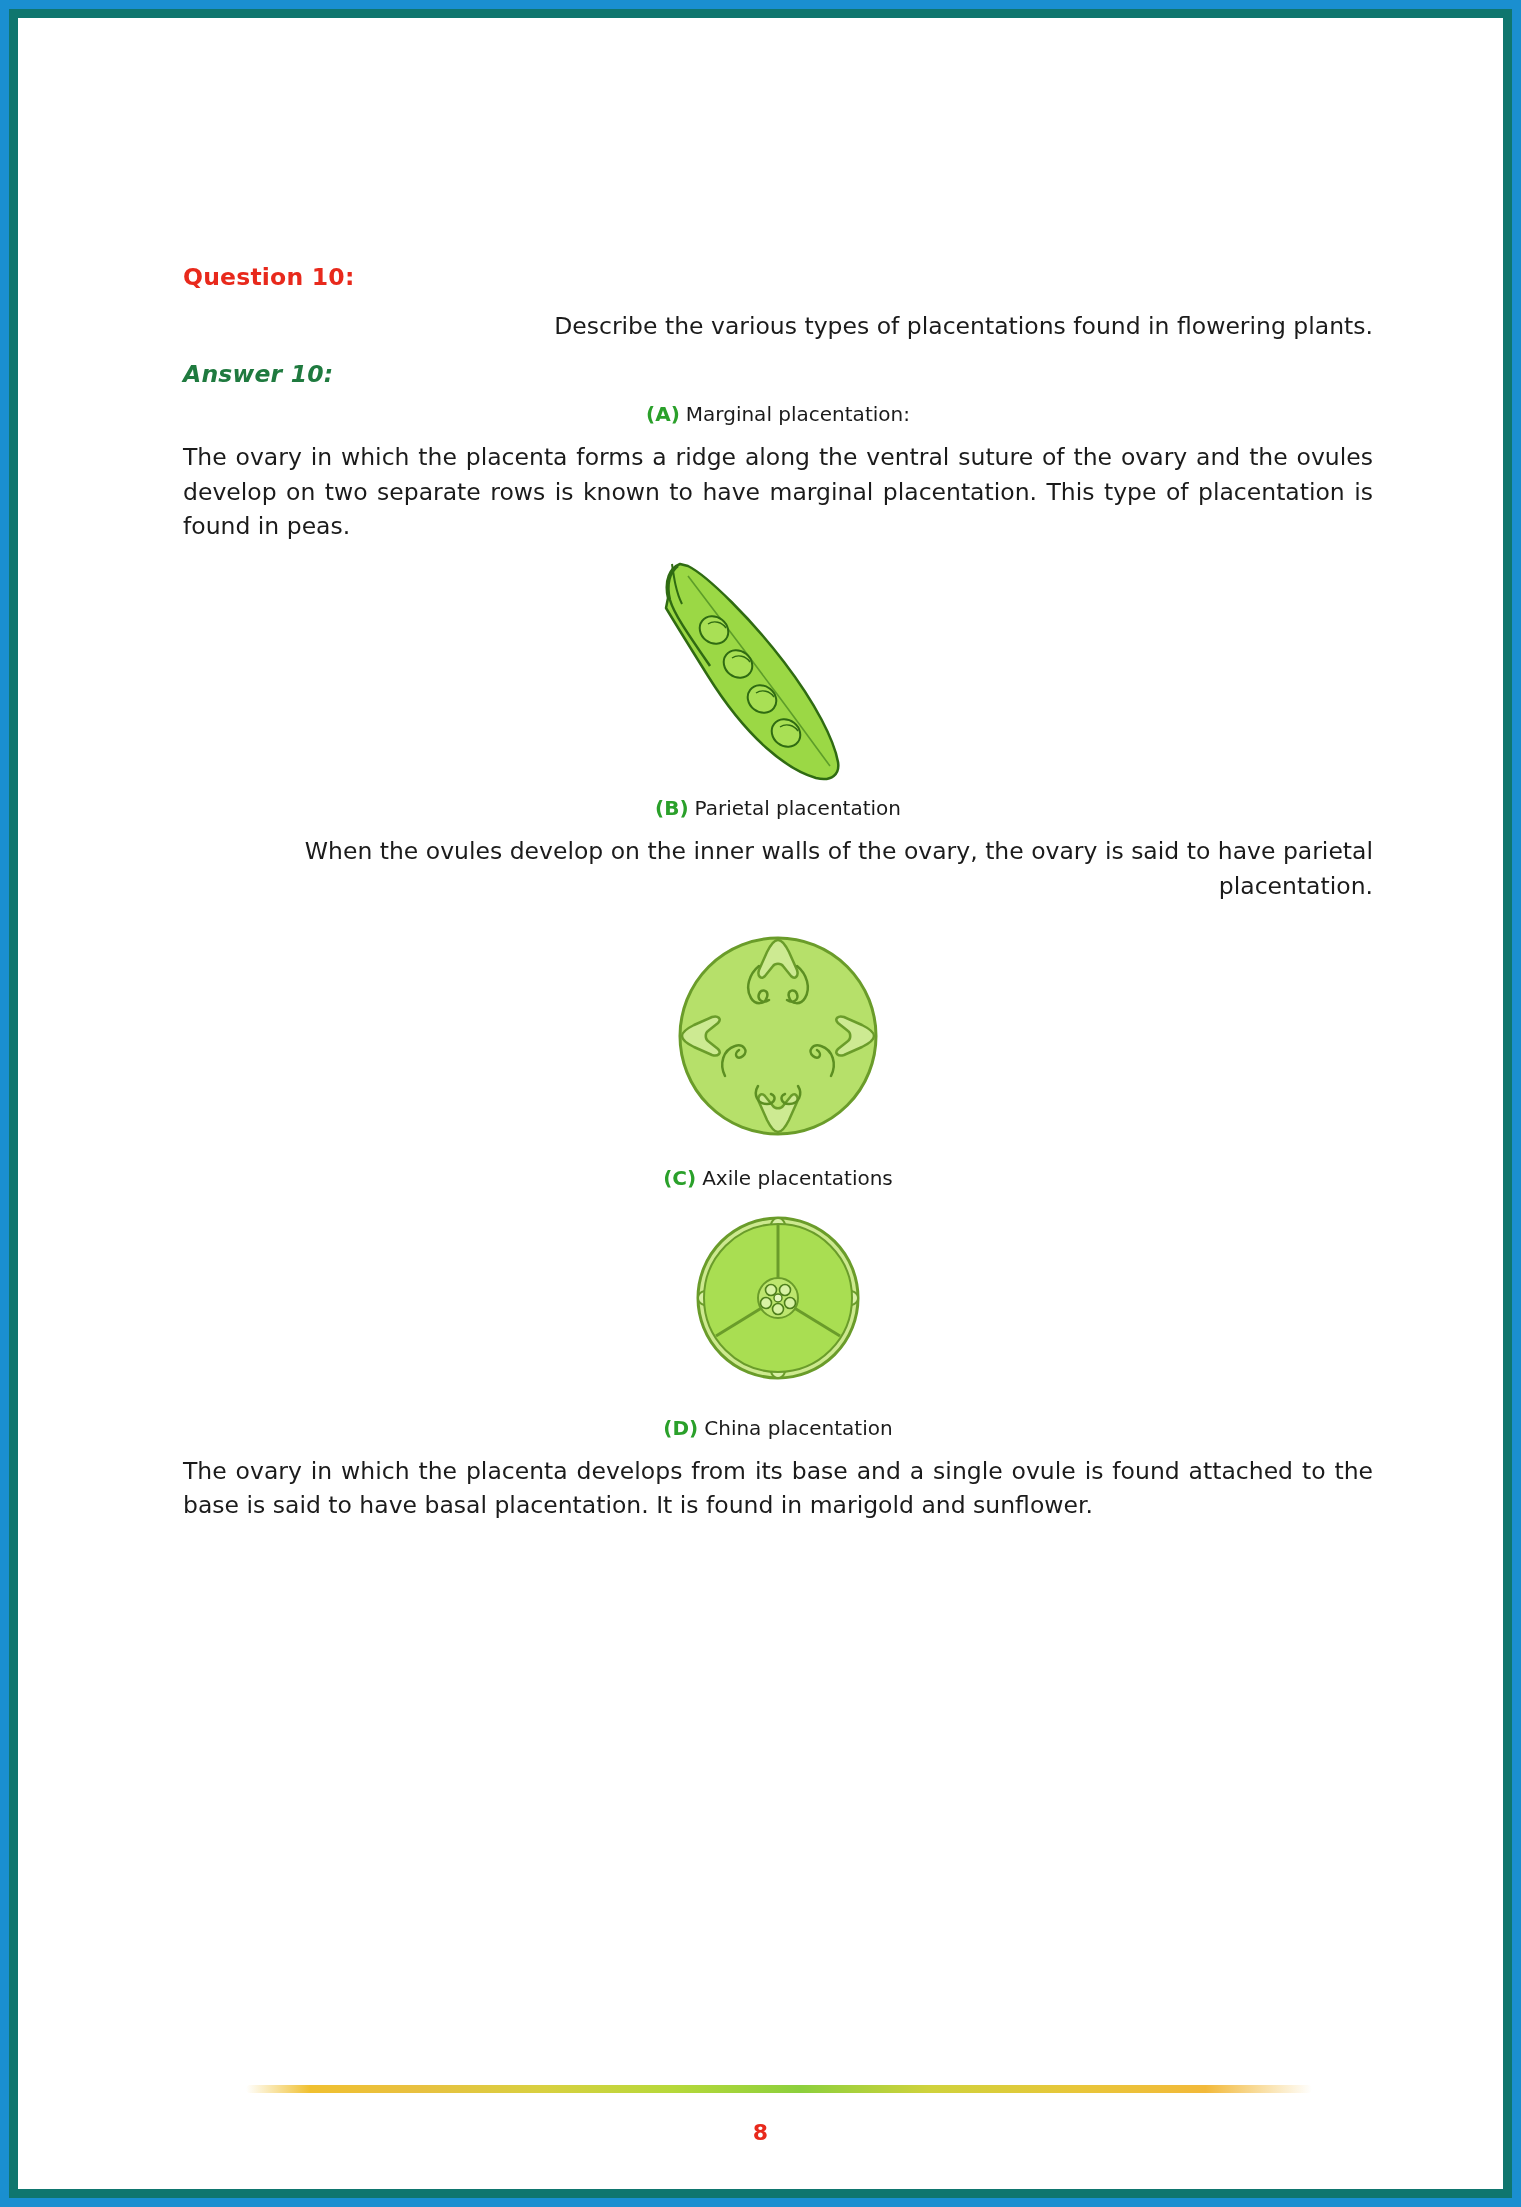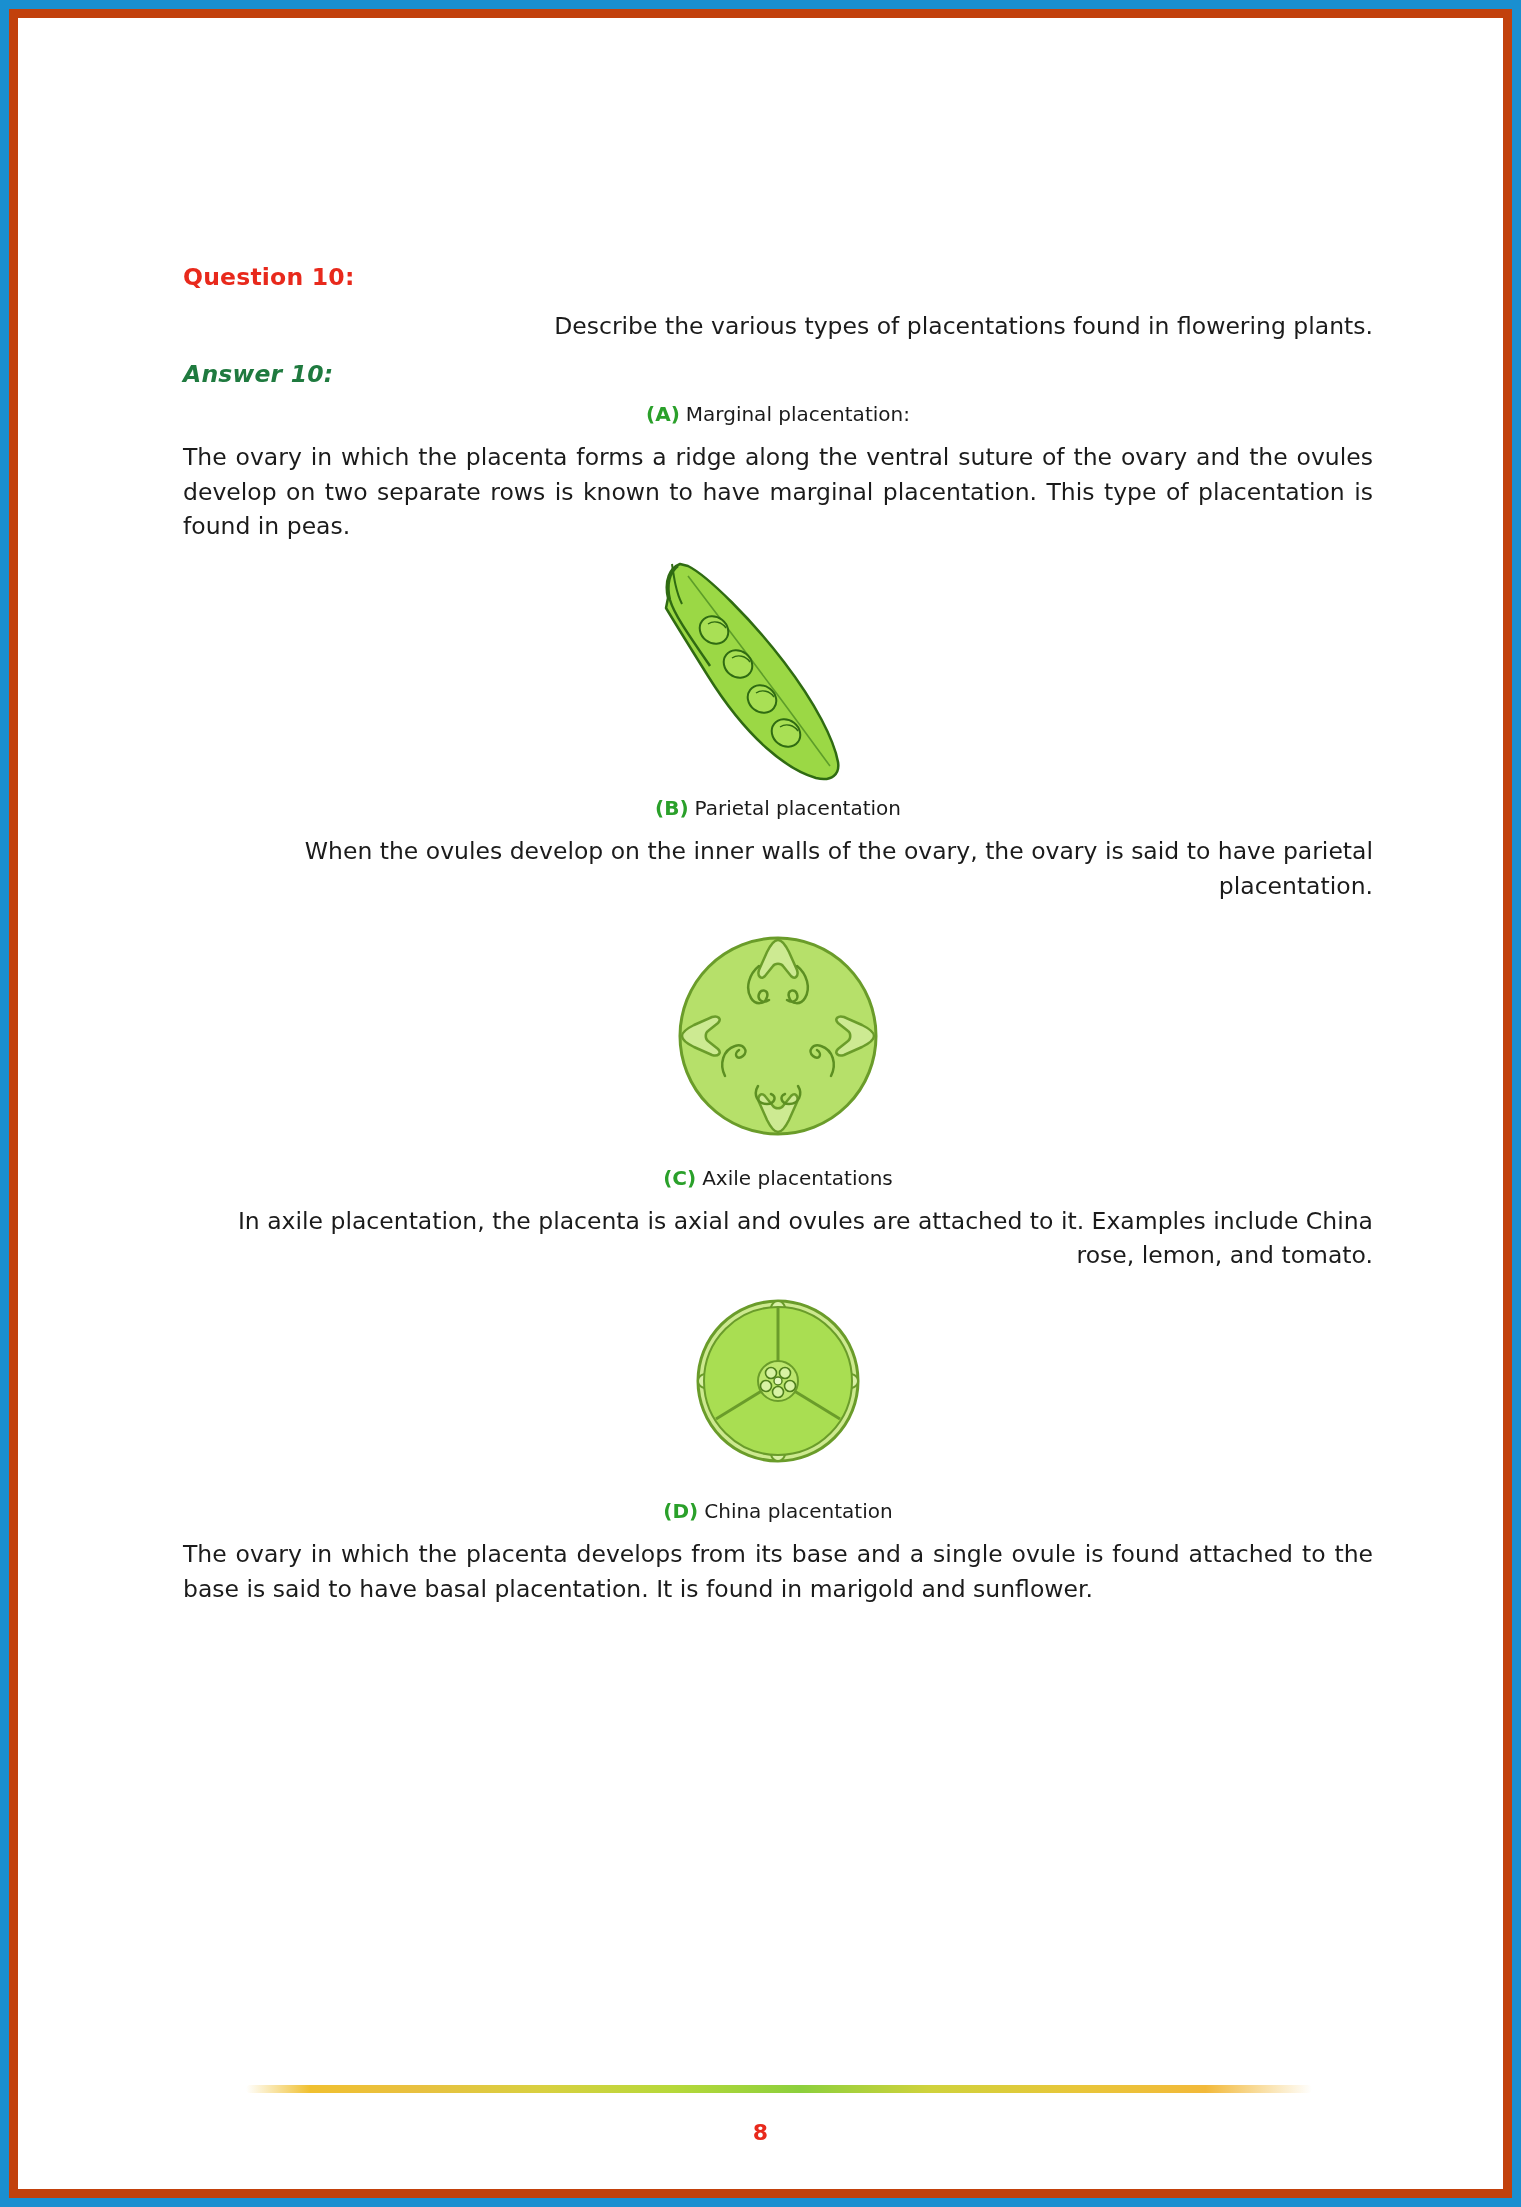--- a/index.html
+++ b/index.html
@@ -10,21 +10,21 @@
   body {
     width: 1521px;
     height: 2207px;
     font-family: "DejaVu Sans", sans-serif;
   }
   .page {
     position: relative;
     width: 1521px;
     height: 2207px;
     box-sizing: border-box;
-    background: #c2410c;
+    background: #0f766e;
     border: 9px solid #1a8fd0;
     overflow: hidden;
   }
   .sheet {
     position: absolute;
     left: 9px;
     top: 9px;
     right: 9px;
     bottom: 9px;
     background: #ffffff;
@@ -164,21 +164,20 @@
           <path d="M62 150 C56 138 60 124 72 120 C80 117 86 125 80 130 C74 135 70 128 76 124" fill="none" stroke="#5c8f22" stroke-width="2.5" stroke-linecap="round"></path>
           <path d="M168 150 C174 138 170 124 158 120 C150 117 144 125 150 130 C156 135 160 128 154 124" fill="none" stroke="#5c8f22" stroke-width="2.5" stroke-linecap="round"></path>
           <path d="M95 160 C90 168 94 178 104 178 C112 178 114 170 108 168" fill="none" stroke="#5c8f22" stroke-width="2.5" stroke-linecap="round"></path>
           <path d="M135 160 C140 168 136 178 126 178 C118 178 116 170 122 168" fill="none" stroke="#5c8f22" stroke-width="2.5" stroke-linecap="round"></path>
         </svg>
       </div>
 
       <div class="sub-head">
         <span class="sub-label">(C)</span><span>Axile placentations</span>
       </div>
-      <p class="body-text nojust">In axile placentation, the placenta is axial and ovules are attached to it. Examples include China rose, lemon, and tomato.</p>
 
       <div class="figure fig-axile">
         <svg width="190" height="180" viewBox="0 0 190 180">
           <circle cx="95" cy="90" r="80" fill="#cde98f" stroke="#6a9c2a" stroke-width="3"></circle>
           <path d="M95 10 C90 10 86 16 88 24 C90 30 100 30 102 24 C104 16 100 10 95 10 Z" fill="#d9f0a6" stroke="#6a9c2a" stroke-width="2"></path>
           <path d="M95 170 C90 170 86 164 88 156 C90 150 100 150 102 156 C104 164 100 170 95 170 Z" fill="#d9f0a6" stroke="#6a9c2a" stroke-width="2"></path>
           <path d="M15 90 C15 85 21 81 29 83 C35 85 35 95 29 97 C21 99 15 95 15 90 Z" fill="#d9f0a6" stroke="#6a9c2a" stroke-width="2"></path>
           <path d="M175 90 C175 85 169 81 161 83 C155 85 155 95 161 97 C169 99 175 95 175 90 Z" fill="#d9f0a6" stroke="#6a9c2a" stroke-width="2"></path>
           <circle cx="95" cy="90" r="74" fill="#a9de52" stroke="#6a9c2a" stroke-width="2"></circle>
           <path d="M95 90 L95 17" stroke="#6a9c2a" stroke-width="3"></path>

